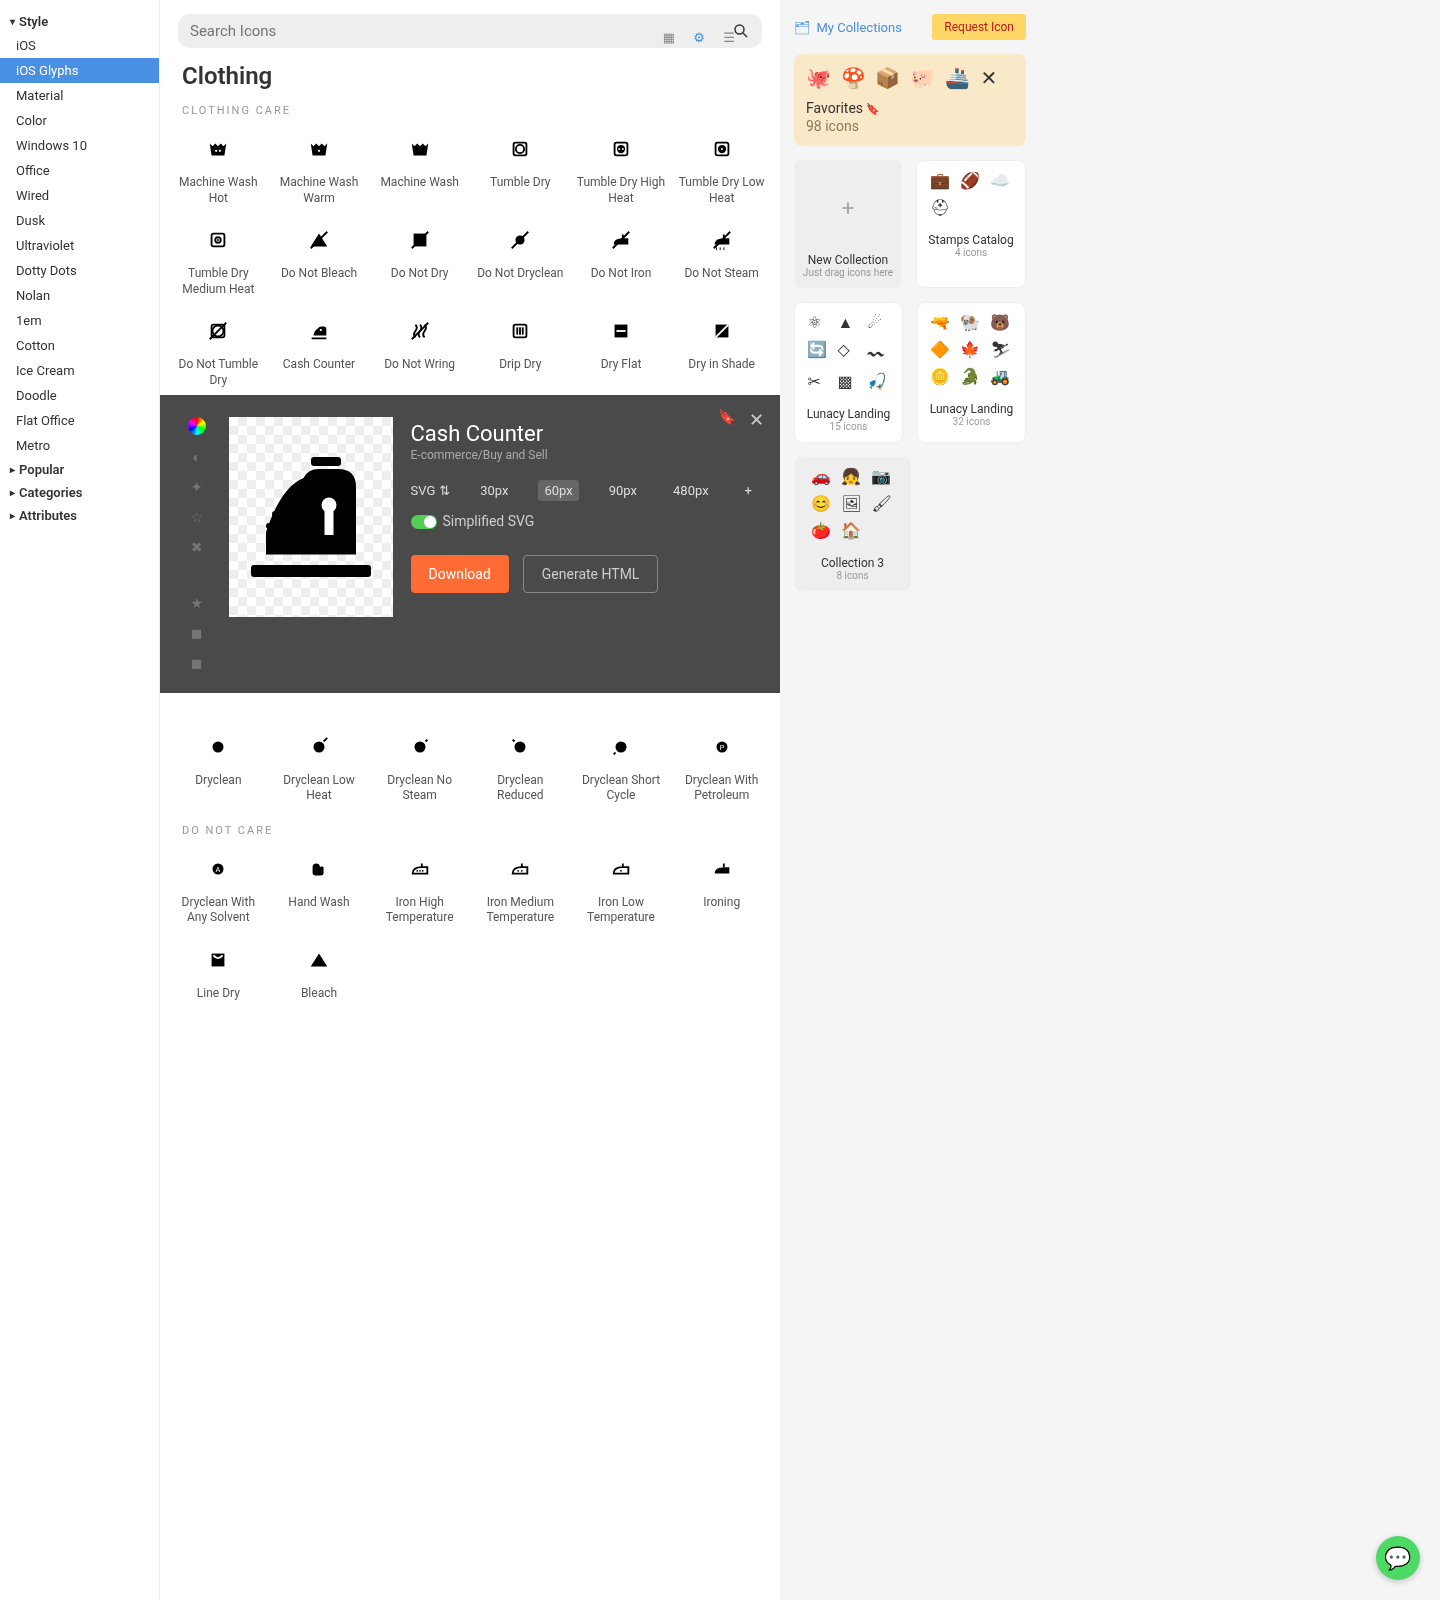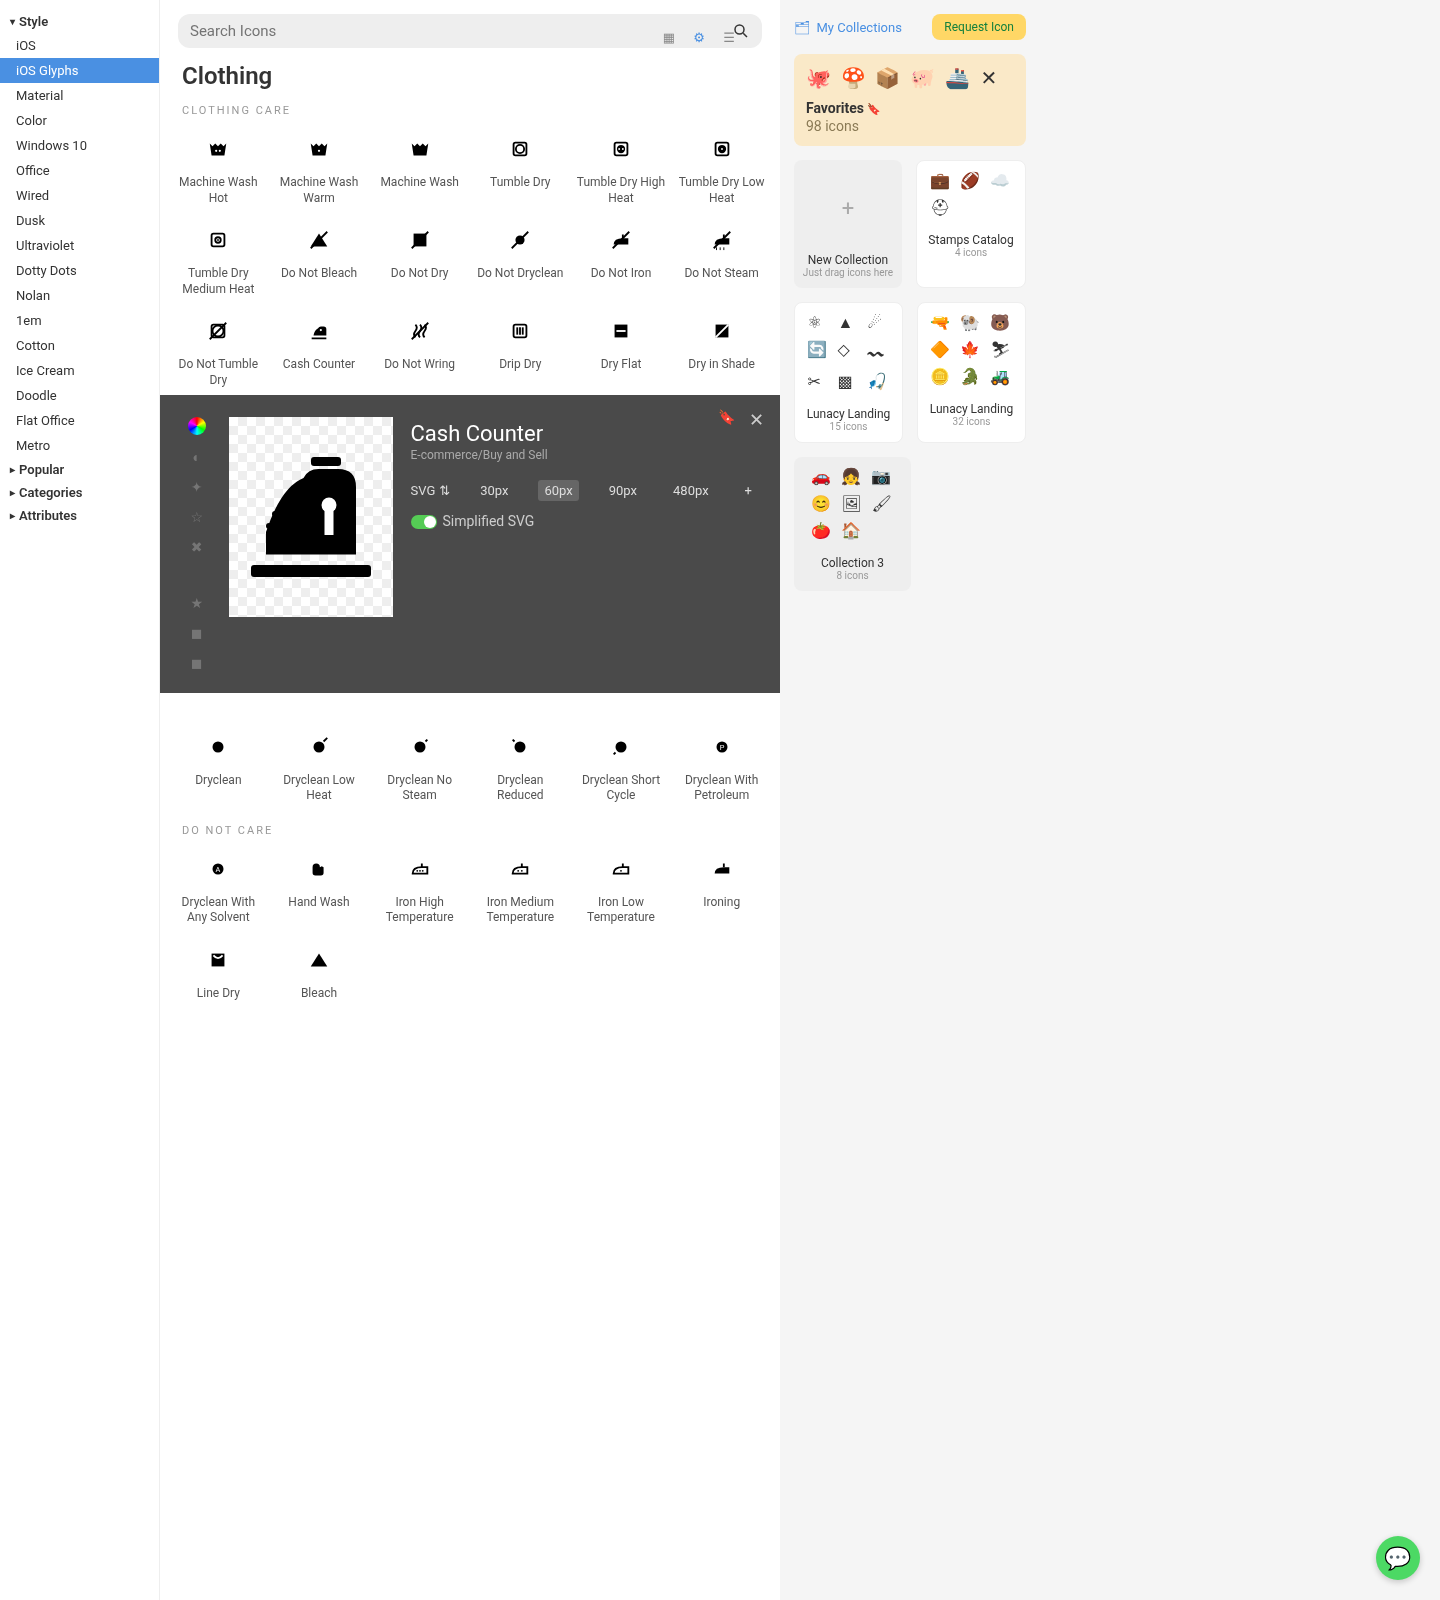--- a/index.html
+++ b/index.html
@@ -43,24 +43,24 @@
 .simp{font-size:14px;color:#ccc;margin-bottom:26px}
 .btns{display:flex;gap:14px}
 .btn{padding:10px 18px;border-radius:4px;font-size:14px;cursor:pointer;border:0}
 .btn.dl{background:#ff6b35;color:#fff}
 .btn.gen{background:transparent;border:1px solid #888;color:#ccc}
 .det-close{position:absolute;top:14px;right:16px;color:#ccc;font-size:18px;cursor:pointer}
 .det-bm{position:absolute;top:14px;right:44px;color:#d9a758;font-size:14px}
 .right{width:260px;padding:14px}
 .r-top{display:flex;justify-content:space-between;align-items:center;margin-bottom:14px}
 .r-top .mycol{color:#4a90e2;font-size:13px;display:flex;align-items:center;gap:6px}
-.r-top .req{background:#ffd766;color:#15803d;padding:6px 12px;border-radius:8px;border:0;font-size:12px;cursor:pointer}
+.r-top .req{background:#ffd766;color:#b91c1c;padding:6px 12px;border-radius:3px;border:0;font-size:12px;cursor:pointer}
 .fav{background:#fae9c8;border-radius:8px;padding:12px;margin-bottom:14px}
 .fav .row{display:flex;gap:10px;font-size:20px;margin-bottom:10px}
-.fav .title{font-size:14px;font-weight:700;margin-bottom:2px}
+.fav .title{font-size:14px;font-weight:400;margin-bottom:2px}
 .fav .cnt{font-size:14px;color:#8a7a55}
 .coll-row{display:flex;gap:14px;margin-bottom:14px}
 .coll{flex:1;background:#eee;border-radius:8px;padding:10px 8px;display:flex;flex-direction:column;align-items:center}
 .coll .grid3{display:grid;grid-template-columns:repeat(3,22px);gap:8px;font-size:16px;margin-bottom:10px;justify-content:center}
 .coll .plus{font-size:22px;color:#aaa;margin:26px 0}
 .coll .t{font-size:12px;text-align:center;margin-top:6px}
 .coll .s{font-size:10px;color:#999;text-align:center}
 .chat{position:fixed;right:20px;bottom:20px;width:44px;height:44px;border-radius:50%;background:#4cd964;color:#fff;display:flex;align-items:center;justify-content:center;font-size:22px;box-shadow:0 2px 6px rgba(0,0,0,.2)}
 svg{display:block}
 </style>
@@ -338,20 +338,24 @@
               <span>SVG</span> 
               <span>⇅</span>
             </span>
         <span class="sz">30px</span>
         <span class="sz active">60px</span>
         <span class="sz">90px</span>
         <span class="sz">480px</span>
         <span class="sz">+</span>
       </div>
       <div class="simp"><span class="toggle"></span><span>Simplified SVG</span></div>
+      <div class="btns">
+        <button class="btn dl">Download</button>
+        <button class="btn gen">Generate HTML</button>
+      </div>
     </div>
   </div>
 
   <div class="grid" id="g1" style="margin-top:30px">
         <div class="cell">
           <div class="ic">
             <svg width="22" height="22" viewBox="0 0 24 24">
               <circle cx="12" cy="12" r="6" fill="#000"></circle>
             </svg>
           </div>

